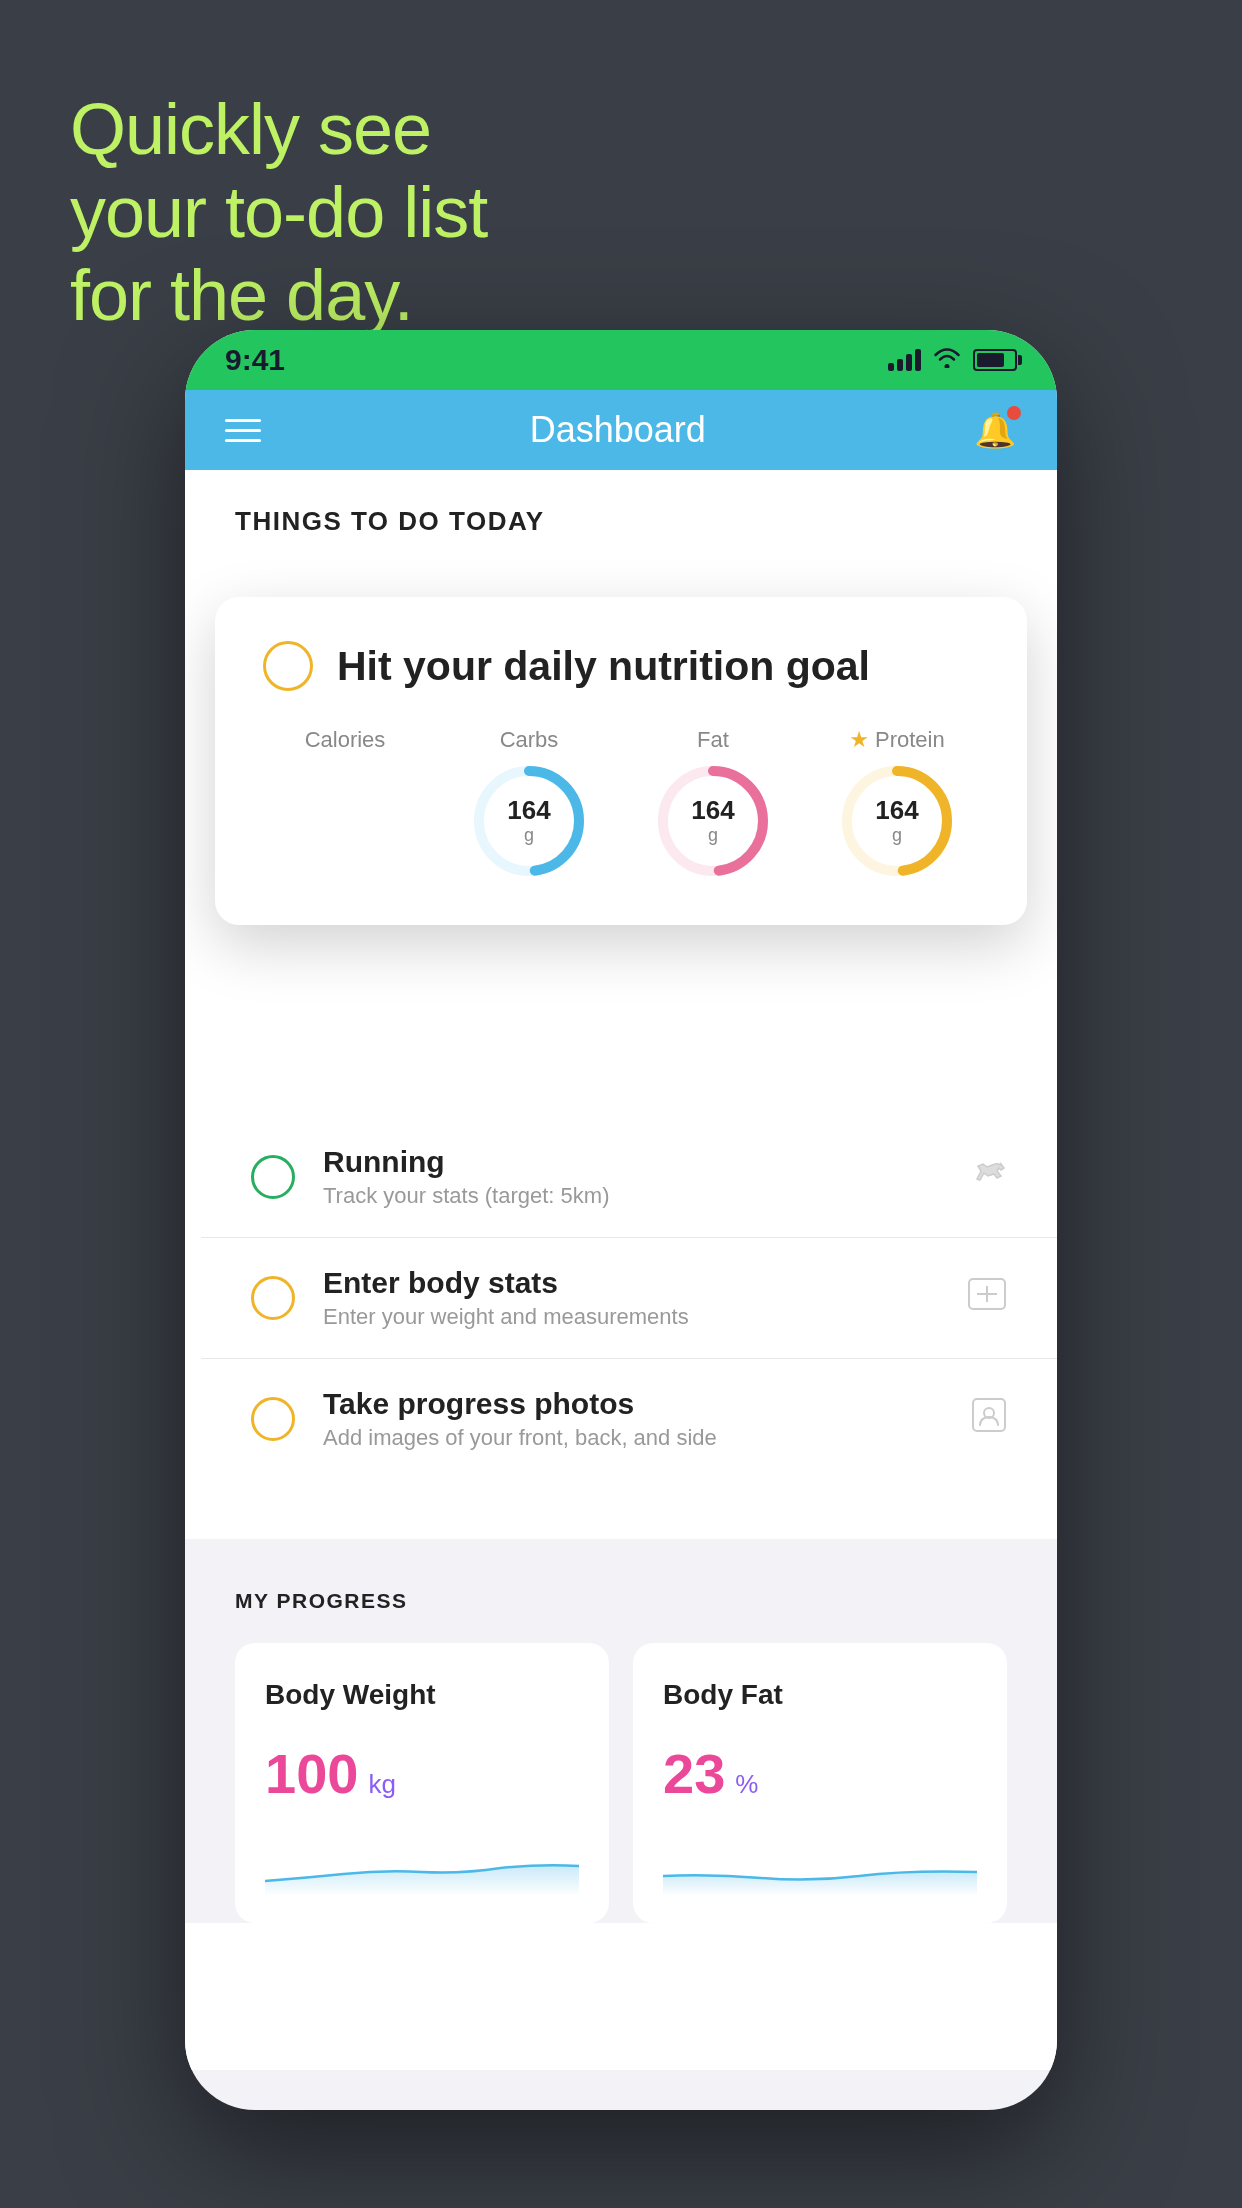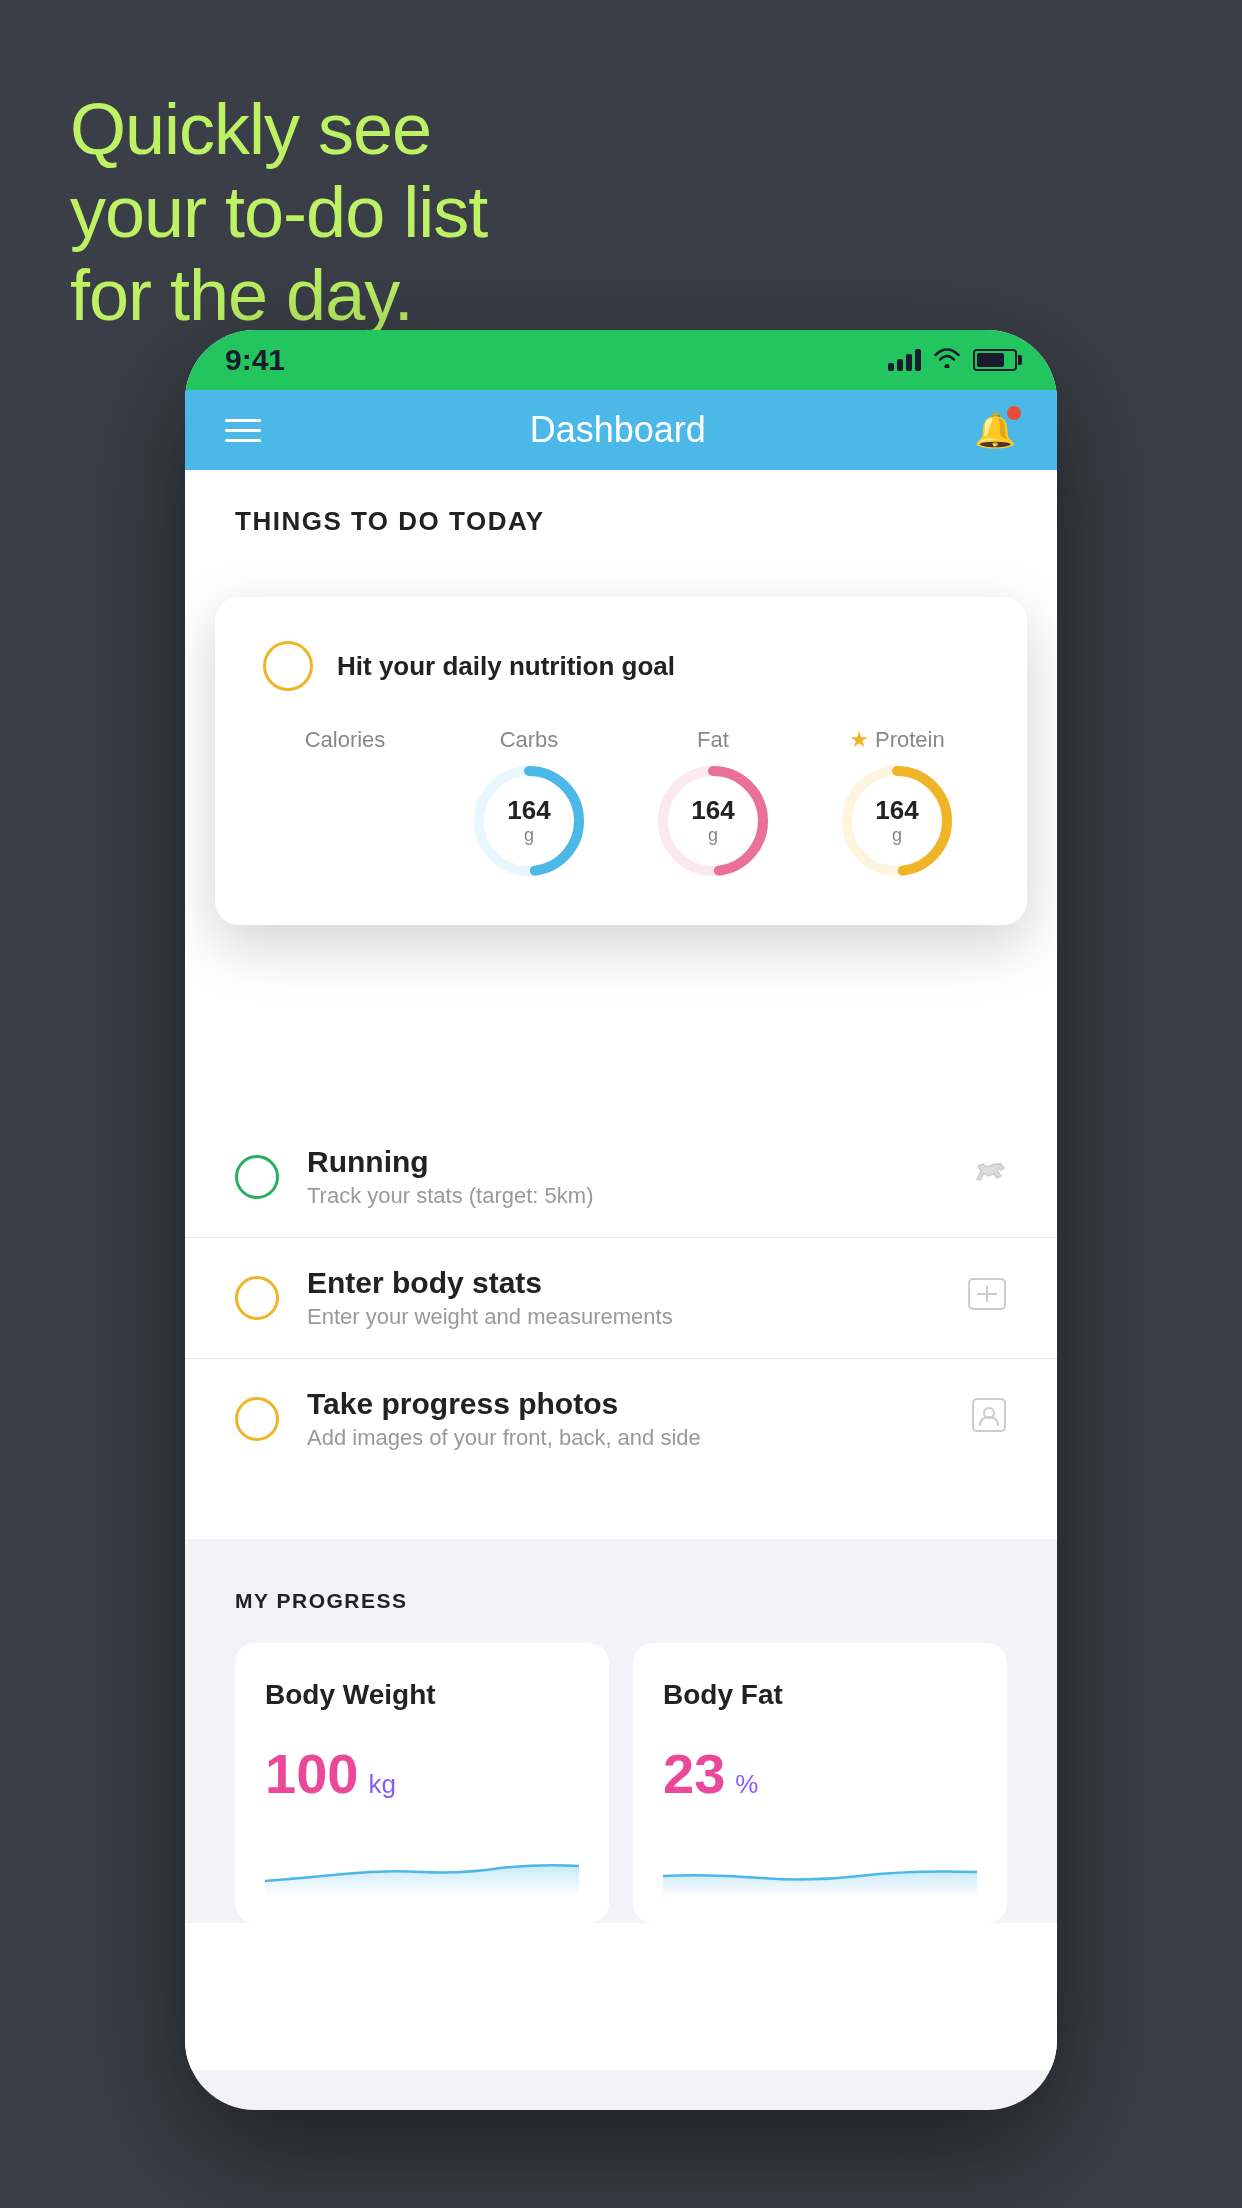--- a/index.html
+++ b/index.html
@@ -192,21 +192,21 @@
 
     .circle-checkbox {
       width: 50px;
       height: 50px;
       border-radius: 50%;
       border: 3.5px solid #f0b429;
       flex-shrink: 0;
     }
 
     .card-title {
-      font-size: 26px;
+      font-size: 41px;
       font-weight: 600;
       color: #222;
     }
 
     .nutrition-grid {
       display: flex;
       justify-content: space-between;
       gap: 20px;
     }
 
@@ -264,20 +264,21 @@
     .circle-unit {
       font-size: 18px;
       color: #888;
       display: block;
     }
 
     
     .todo-section {
       background: #fff;
       margin-top: 180px;
+      margin-left: 16px;
     }
 
     .todo-item {
       display: flex;
       align-items: center;
       padding: 28px 50px;
       border-bottom: 1px solid #e8e8e8;
       gap: 28px;
       position: relative;
     }

